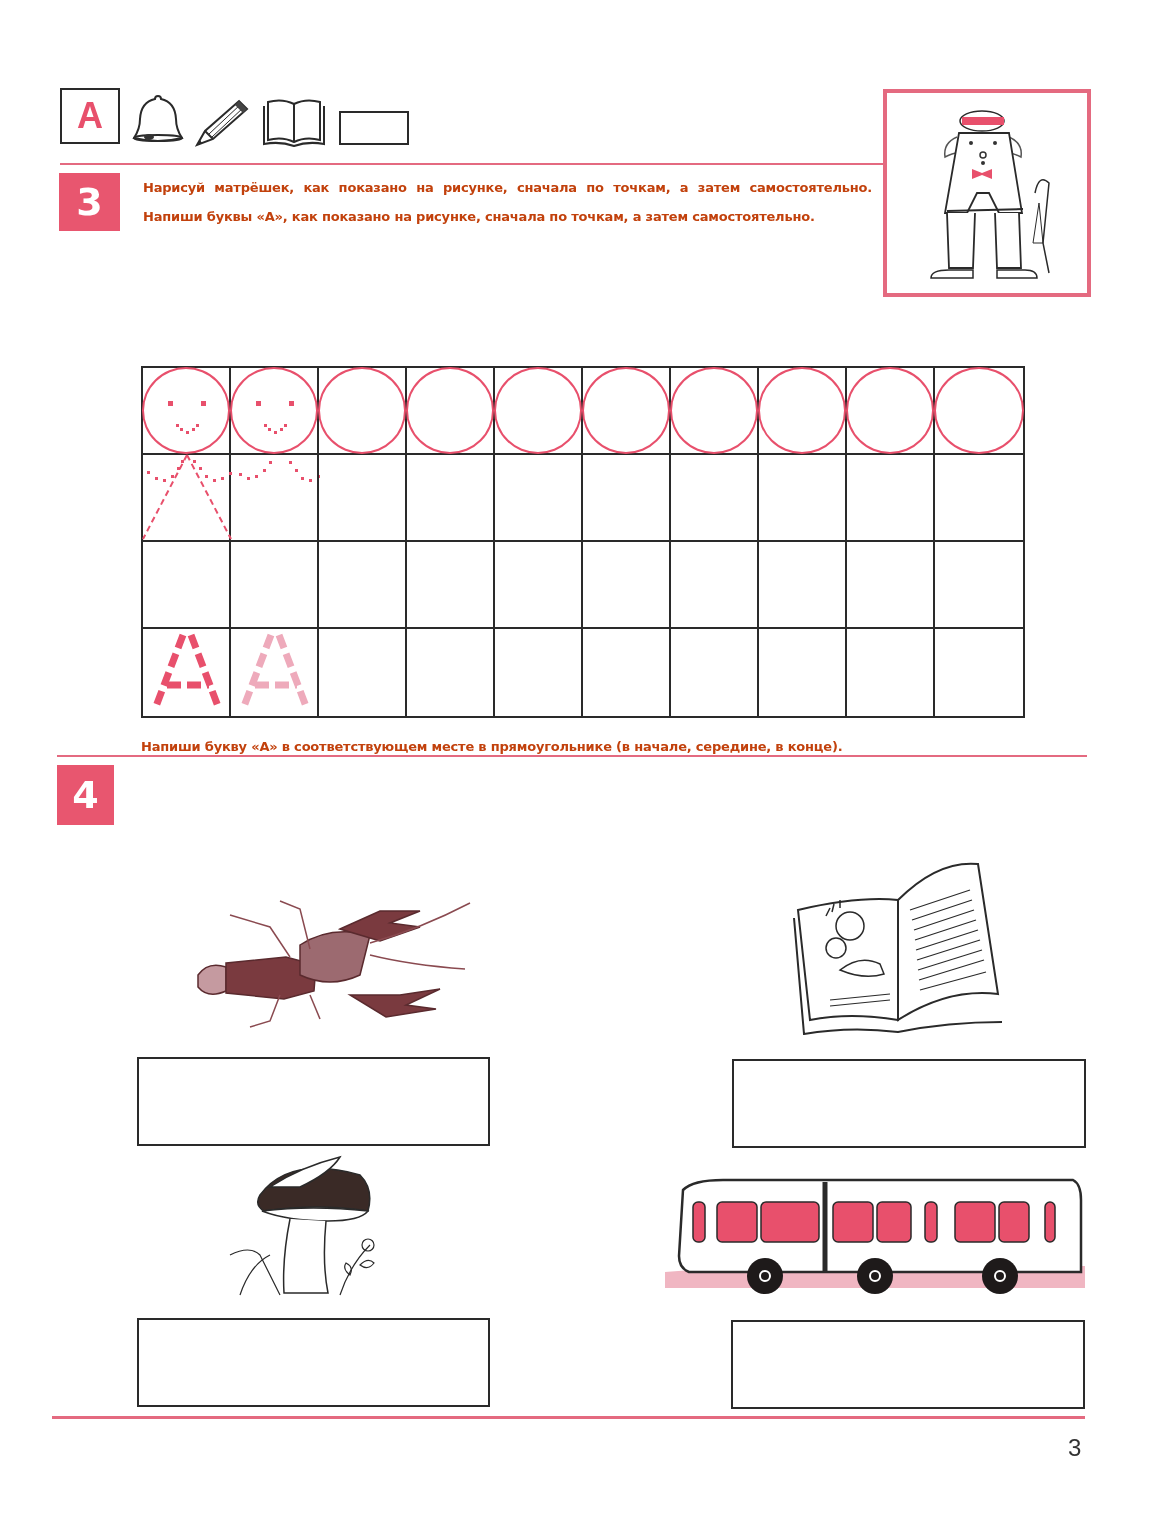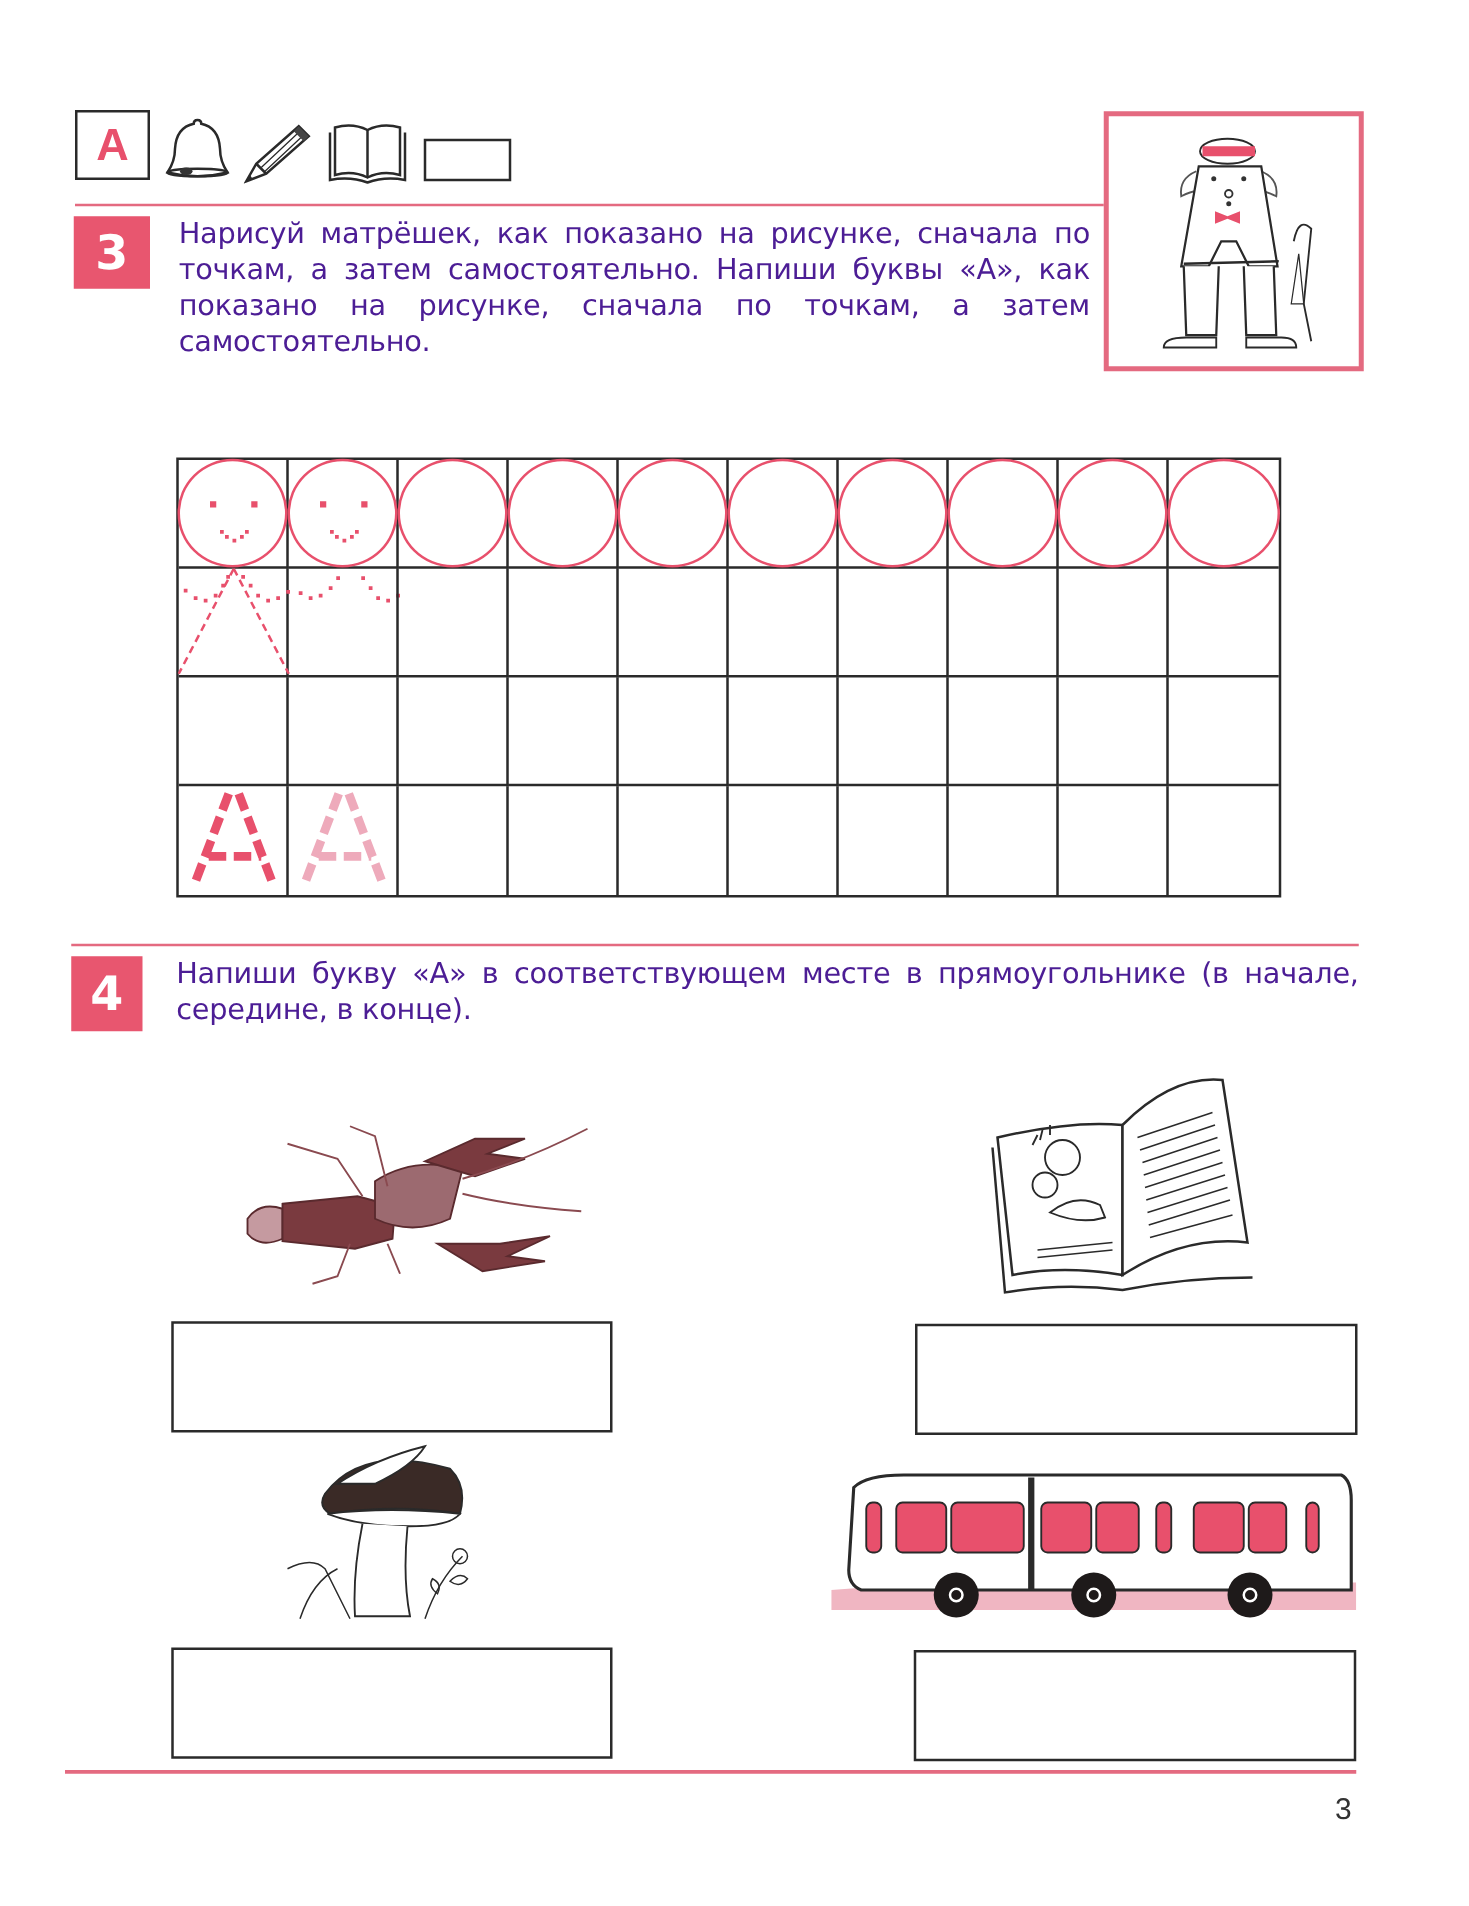--- a/index.html
+++ b/index.html
@@ -4,21 +4,21 @@
 <style>
   html, body { margin:0; padding:0; background:#ffffff; }
   body { width:1175px; height:1525px; position:relative; overflow:hidden; font-family:"DejaVu Sans", sans-serif; color:#231f20; }
   .abs { position:absolute; }
   .topbox { border:2px solid #2a2a2a; box-sizing:border-box; }
   .letter-box { left:60px; top:88px; width:60px; height:56px; display:flex; align-items:center; justify-content:center; }
   .letter-box span { color:#e8506c; font-family:"Liberation Sans", sans-serif; font-weight:bold; font-size:36px; }
   .empty-small { left:339px; top:111px; width:70px; height:34px; }
   .pinkline { background:#e46a80; height:2px; }
   .num-badge { background:#e8566f; color:#ffffff; font-family:"DejaVu Sans", sans-serif; font-weight:bold; font-size:38px; display:flex; align-items:center; justify-content:center; width:61px; height:58px; }
-  .task-text { font-family:"DejaVu Sans", sans-serif; font-weight:normal; font-size:23px; line-height:29px; color:#4c1d95; text-align:justify; letter-spacing:-0.2px; }
+  .task-text { font-family:"DejaVu Sans", sans-serif; font-weight:bold; font-size:13px; line-height:29px; color:#c2410c; text-align:justify; letter-spacing:-0.2px; }
   .illustration-frame { left:883px; top:89px; width:208px; height:208px; border:4px solid #e46a80; box-sizing:border-box; background:#fff; }
   .grid { left:141px; top:366px; width:884px; height:352px; display:grid; grid-template-columns:repeat(10,1fr); grid-template-rows:repeat(4,1fr); border:2px solid #2a2a2a; box-sizing:border-box; }
   .cell { border-right:2px solid #2a2a2a; border-bottom:2px solid #2a2a2a; box-sizing:border-box; position:relative; }
   .cell.lastcol { border-right:none; }
   .cell.lastrow { border-bottom:none; }
   .circle { position:absolute; left:-1px; top:-1px; right:-1px; bottom:-1px; border:2px solid #e8506c; border-radius:50%; }
   .answer-box { border:2px solid #2a2a2a; box-sizing:border-box; background:#fff; }
   .page-num { font-family:"Liberation Sans", sans-serif; font-size:24px; color:#333; }
 </style>
 </head>
@@ -219,21 +219,21 @@
   <div class="cell lastrow"></div>
   <div class="cell lastrow"></div>
   <div class="cell lastrow lastcol"></div>
 </div>
 
 <div class="abs pinkline" style="left:57px;top:755px;width:1030px;"></div>
 
 <div class="abs num-badge" style="left:57px;top:765px;width:57px;height:60px;">
   <span>4</span>
 </div>
-<div class="abs task-text" style="left:141px;top:765px;width:946px;">Напиши букву «А» в соответствующем месте в прямоугольнике (в начале, середине, в конце).</div>
+<div class="abs task-text" style="left:141px;top:732px;width:946px;">Напиши букву «А» в соответствующем месте в прямоугольнике (в начале, середине, в конце).</div>
 
 <div class="abs" style="left:190px;top:895px;width:285px;height:135px;">
   <svg width="285" height="135" viewBox="0 0 285 135">
     <g fill="#7a3a3f" stroke="#5a2a2e" stroke-width="1.5">
       <path d="M8 80 q10 -14 28 -8 l0 24 q-18 8 -28 -4 z" fill="#c59aa0"></path>
       <path d="M36 68 l60 -6 l30 8 l-2 26 l-30 8 l-58 -6 z"></path>
       <path d="M110 50 q30 -20 70 -10 l-10 40 q-30 14 -60 0 z" fill="#9c6a70"></path>
       <path d="M150 34 l40 -18 l40 0 l-30 12 l30 4 l-40 14 z"></path>
       <path d="M160 100 l50 0 l40 -6 l-34 16 l30 4 l-50 8 z"></path>
     </g>

